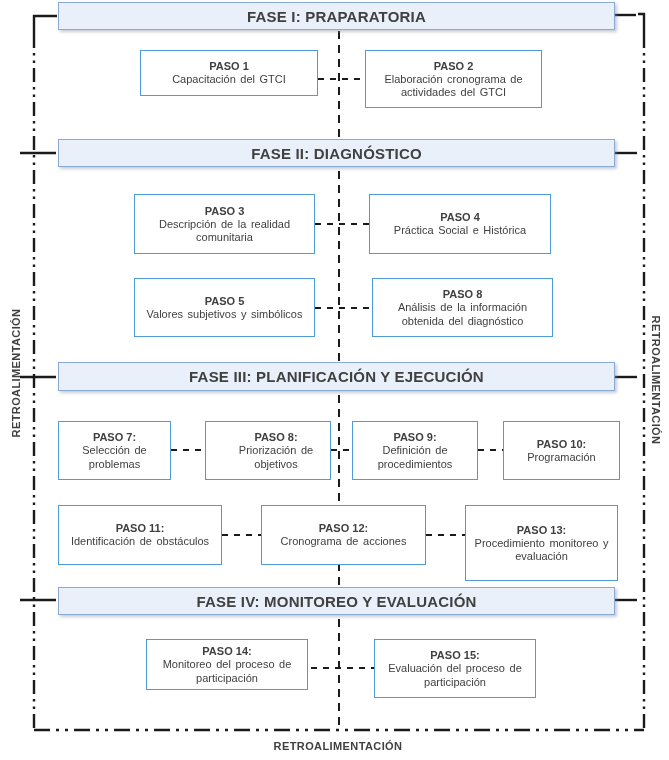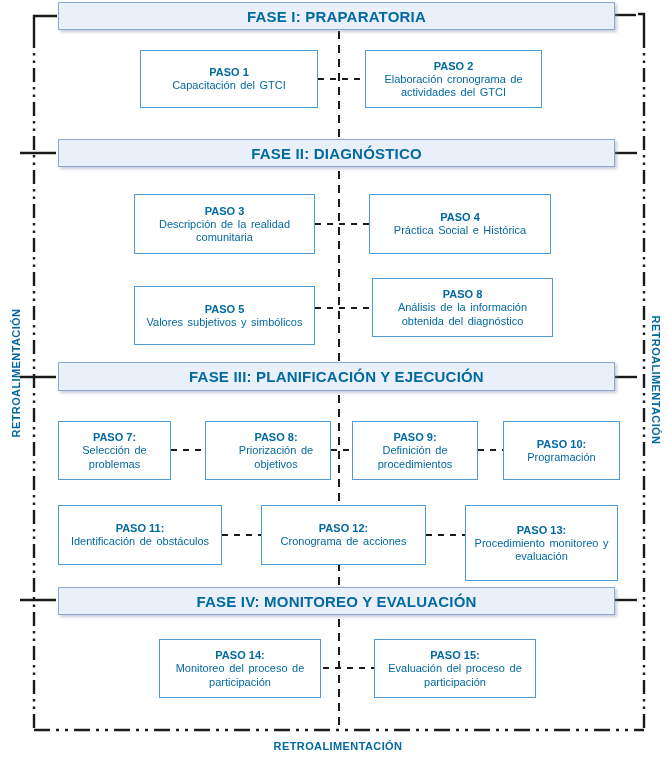--- a/index.html
+++ b/index.html
@@ -1,18 +1,18 @@
 <!DOCTYPE html>
 <html><head>
 <meta charset="utf-8">
 <style>
   html,body{margin:0;padding:0;background:#ffffff;}
   .stage{
     position:relative;width:669px;height:760px;background:#ffffff;overflow:hidden;
-    font-family:"Liberation Sans", sans-serif;color:#0369a1;
+    font-family:"Liberation Sans", sans-serif;color:#404040;
   }
   .lines{position:absolute;left:0;top:0;width:669px;height:760px;}
   .phase-bar{
     position:absolute;left:58px;width:557px;height:28px;
     background:#eaf0f9;border:1.5px solid #8aa9d6;box-sizing:border-box;
     display:flex;align-items:center;justify-content:center;
     box-shadow:2px 2px 3px rgba(130,140,160,0.45);
     z-index:2;
   }
   .phase-title{font-size:15px;font-weight:bold;letter-spacing:.2px;white-space:nowrap;}
@@ -69,38 +69,38 @@
   <div class="phase-bar" style="top:139px;">
     <span class="phase-title">FASE II: DIAGNÓSTICO</span>
   </div>
   <div class="phase-bar" style="top:587px;">
     <span class="phase-title">FASE IV: MONITOREO Y EVALUACIÓN</span>
   </div>
   <div class="phase-bar" style="top:362px;height:29px;">
     <span class="phase-title">FASE III: PLANIFICACIÓN Y EJECUCIÓN</span>
   </div>
 
-  <div class="step-box" style="left:140px;top:50px;width:178px;height:58px;">
+  <div class="step-box" style="left:140px;top:50px;width:178px;height:46px;">
     <div class="step-title">PASO 1</div>
     <div class="step-text">Capacitación del GTCI</div>
   </div>
   <div class="step-box" style="left:365px;top:50px;width:177px;height:58px;">
     <div class="step-title">PASO 2</div>
     <div class="step-text">Elaboración cronograma de actividades del GTCI</div>
   </div>
 
   <div class="step-box" style="left:134px;top:194px;width:181px;height:60px;">
     <div class="step-title">PASO 3</div>
     <div class="step-text">Descripción de la realidad comunitaria</div>
   </div>
   <div class="step-box" style="left:369px;top:194px;width:182px;height:60px;">
     <div class="step-title">PASO 4</div>
     <div class="step-text">Práctica Social e Histórica</div>
   </div>
-  <div class="step-box" style="left:134px;top:278px;width:181px;height:59px;margin-top:8px;">
+  <div class="step-box" style="left:134px;top:278px;width:181px;height:59px;">
     <div class="step-title">PASO 5</div>
     <div class="step-text">Valores subjetivos y simbólicos</div>
   </div>
   <div class="step-box" style="left:372px;top:278px;width:181px;height:59px;">
     <div class="step-title">PASO 8</div>
     <div class="step-text">Análisis de la información obtenida del diagnóstico</div>
   </div>
 
   <div class="step-box" style="left:58px;top:421px;width:113px;height:59px;">
     <div class="step-title">PASO 7:</div>
@@ -125,21 +125,21 @@
   </div>
   <div class="step-box" style="left:261px;top:505px;width:165px;height:60px;">
     <div class="step-title">PASO 12:</div>
     <div class="step-text">Cronograma de acciones</div>
   </div>
   <div class="step-box" style="left:465px;top:505px;width:153px;height:76px;">
     <div class="step-title">PASO 13:</div>
     <div class="step-text">Procedimiento monitoreo y evaluación</div>
   </div>
 
-  <div class="step-box" style="left:159px;top:639px;width:162px;height:59px;">
+  <div class="step-box" style="left:146px;top:639px;width:162px;height:51px;">
     <div class="step-title">PASO 14:</div>
     <div class="step-text">Monitoreo del proceso de participación</div>
   </div>
   <div class="step-box" style="left:374px;top:639px;width:162px;height:59px;text-align:center;">
     <div class="step-title">PASO 15:</div>
     <div class="step-text">Evaluación del proceso de participación</div>
   </div>
 
   <div class="fb fb-left">RETROALIMENTACIÓN</div>
   <div class="fb fb-right">RETROALIMENTACIÓN</div>

